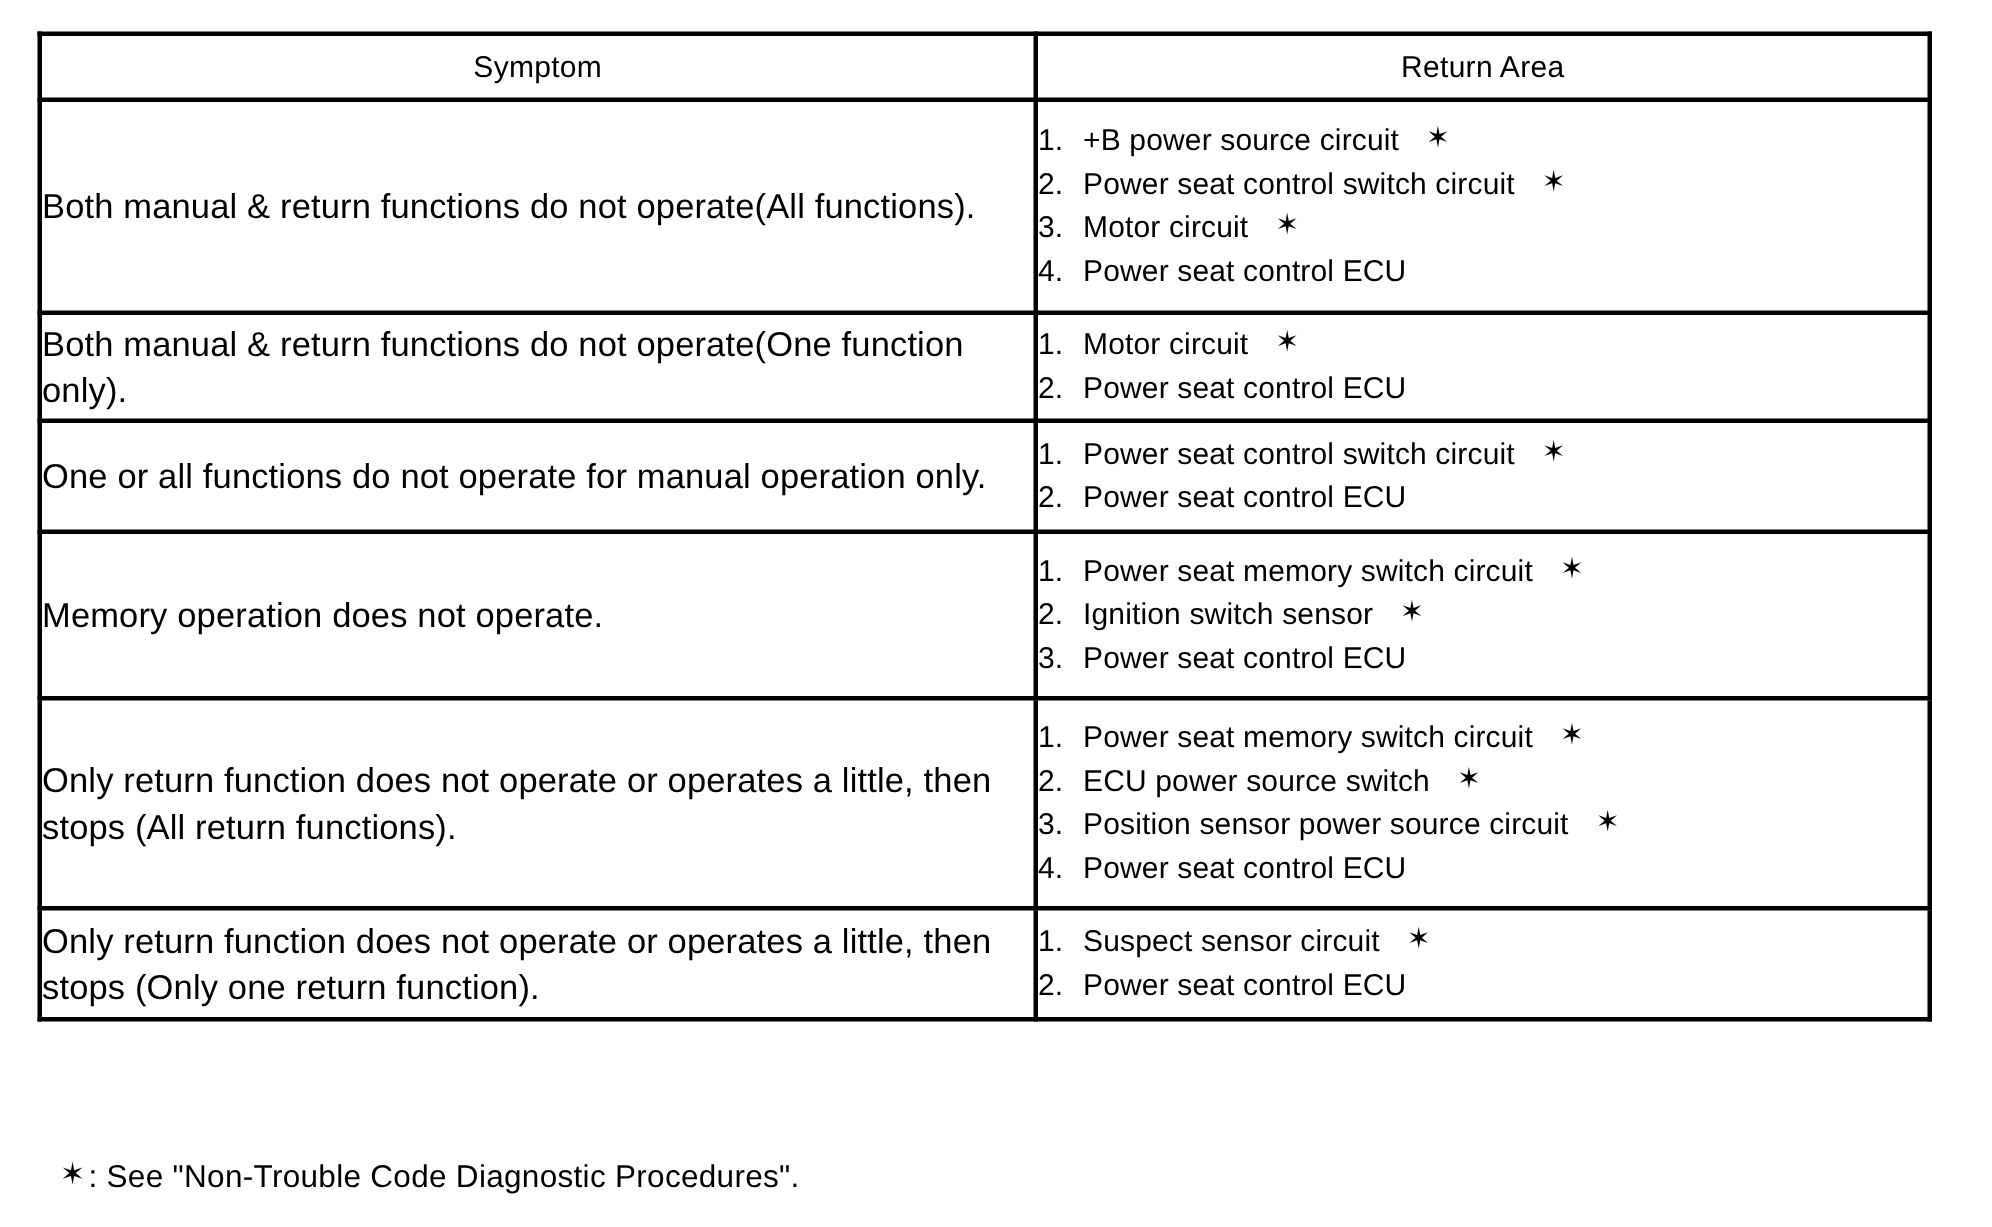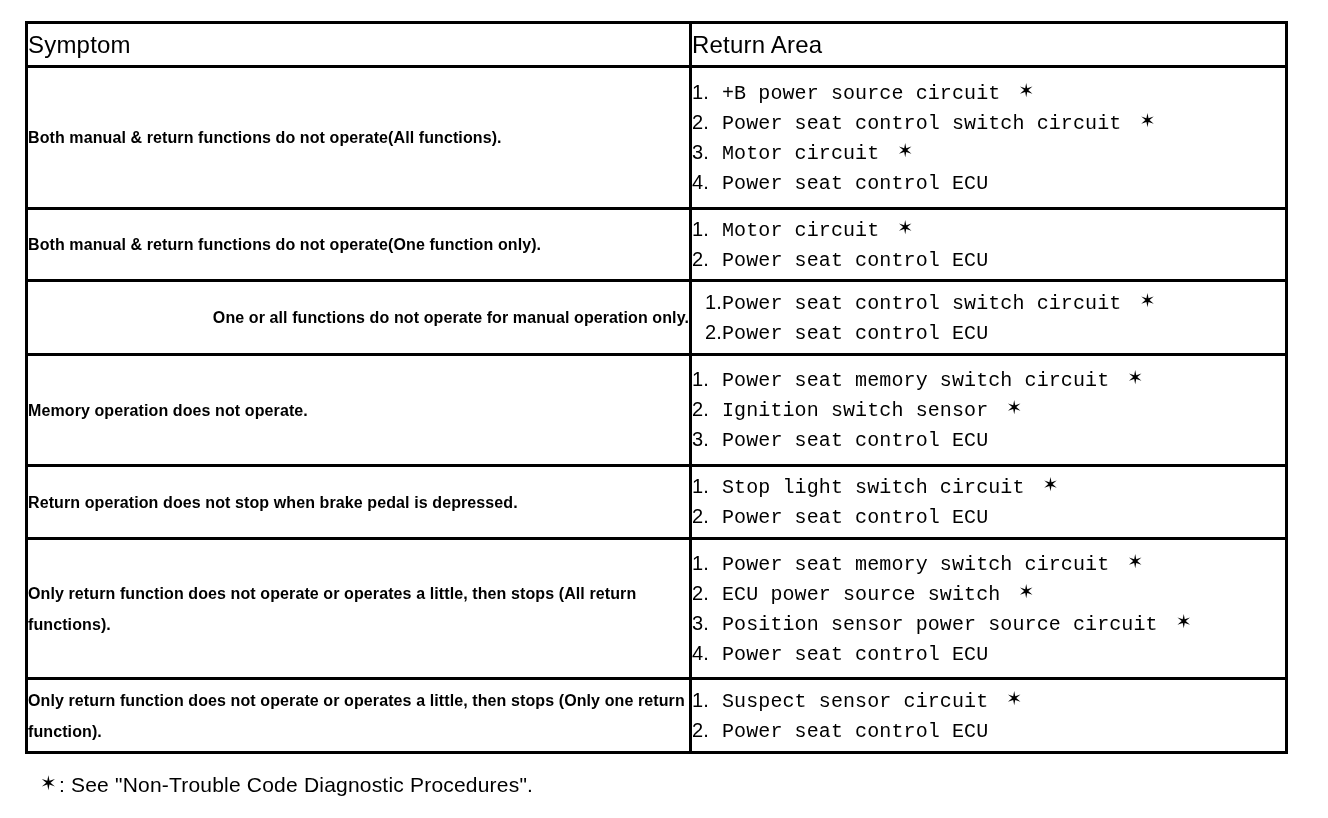--- a/index.html
+++ b/index.html
@@ -40,33 +40,32 @@
   .symptom-table th,
   .symptom-table td {
     border: 3px solid #000000;
     background: #ffffff;
     vertical-align: middle;
     padding: 0;
   }
 
   .symptom-table thead th {
     height: 41px;
-    text-align: left;
+    text-align: center;
     font-weight: normal;
-    font-size: 24px;
+    font-size: 20px;
     line-height: 22px;
     letter-spacing: 0.2px;
   }
 
   .cell-symptom {
     padding: 6px 10px 6px 12px;
-    font-size: 16px;
+    font-size: 23px;
     line-height: 31px;
     letter-spacing: 0.1px;
-    font-weight: bold;
   }
 
   .cell-suspect {
     padding: 9px 10px 9px 9px;
     vertical-align: middle;
   }
 
   
   .suspect-list {
     list-style: none;
@@ -80,34 +79,33 @@
     line-height: 29px;
     letter-spacing: 0.1px;
     white-space: nowrap;
   }
   .suspect-num {
     flex: 0 0 auto;
     width: 30px;
   }
   .suspect-text {
     flex: 0 0 auto;
-    font-family: Liberation Mono, monospace;
   }
   .suspect-star {
     flex: 0 0 auto;
     display: inline-block;
     font-size: 19px;
     line-height: 1;
     transform: translateY(-2px);
   }
 
   
   .row-h-tall   { height: 142px; }
   .row-h-short  { height: 72px;  }
-  .row-h-mid    { height: 74px; text-align: right;  }
+  .row-h-mid    { height: 74px;  }
   .row-h-med    { height: 111px; }
   .row-h-s2     { height: 73px;  }
   .row-h-big    { height: 140px; }
   .row-h-last   { height: 74px;  }
 
   
   .footnote {
     position: absolute;
     left: 40px;
     top: 772px;
@@ -213,36 +211,20 @@
                 <span class="suspect-text">Ignition switch sensor</span>
                 <span class="suspect-star" style="margin-left: 18px;">✶</span>
               </li>
               <li>
                 <span class="suspect-num">3.</span>
                 <span class="suspect-text">Power seat control ECU</span>
               </li>
             </ul>
           </td>
         </tr>
-        <tr class="row-h-s2">
-          <td class="cell-symptom">Return operation does not stop when brake pedal is depressed.</td>
-          <td class="cell-suspect">
-            <ul class="suspect-list">
-              <li>
-                <span class="suspect-num">1.</span>
-                <span class="suspect-text">Stop light switch circuit</span>
-                <span class="suspect-star" style="margin-left: 18px;">✶</span>
-              </li>
-              <li>
-                <span class="suspect-num">2.</span>
-                <span class="suspect-text">Power seat control ECU</span>
-              </li>
-            </ul>
-          </td>
-        </tr>
         <tr class="row-h-big">
           <td class="cell-symptom">Only return function does not operate or operates a little, then stops (All return functions).</td>
           <td class="cell-suspect">
             <ul class="suspect-list">
               <li>
                 <span class="suspect-num">1.</span>
                 <span class="suspect-text">Power seat memory switch circuit</span>
                 <span class="suspect-star" style="margin-left: 18px;">✶</span>
               </li>
               <li>

